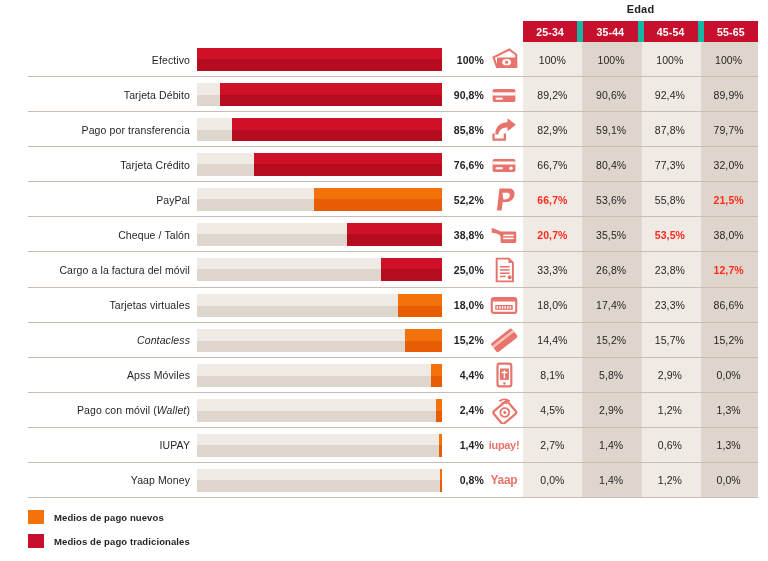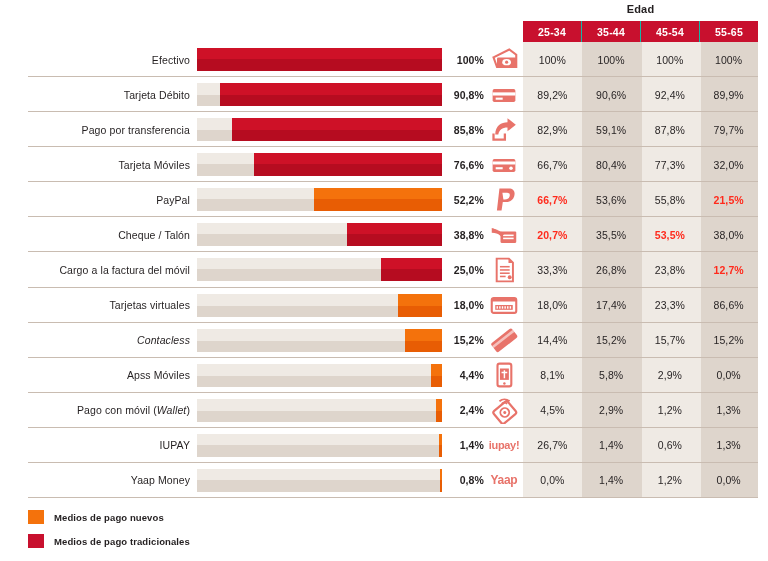--- a/index.html
+++ b/index.html
@@ -19,21 +19,21 @@
     letter-spacing:.2px;
   }
   .age-header{
     position:absolute;left:523px;top:21px;width:235px;height:21px;
     display:flex;
   }
   .age-header .ah-cell{
     flex:1;background:#C8102E;color:#ffffff;
     font-size:10.5px;font-weight:bold;
     display:flex;align-items:center;justify-content:center;
-    border-right:1px solid #14b8a6;letter-spacing:.2px;
+    border-right:6px solid #14b8a6;letter-spacing:.2px;
   }
   .age-header .ah-cell:last-child{border-right:none;}
 
   
   .colbg{position:absolute;top:42px;height:456px;}
   .colbg.c0{left:523px;width:59px;background:#EFEAE4;}
   .colbg.c1{left:582px;width:60px;background:#DED5CC;}
   .colbg.c2{left:642px;width:59px;background:#EFEAE4;}
   .colbg.c3{left:701px;width:57px;background:#DED5CC;}
 
@@ -182,21 +182,21 @@
         <div class="cells">
           <div class="cell">82,9%</div>
           <div class="cell">59,1%</div>
           <div class="cell">87,8%</div>
           <div class="cell">79,7%</div>
           <div class="csep"></div>
         </div>
         <div class="sep"></div>
       </div>
       <div class="row">
-        <div class="rlabel">Tarjeta Móviles</div>
+        <div class="rlabel">Tarjeta Crédito</div>
         <div class="track">
           <div class="fill trad" style="width: 76.6%;"></div>
         </div>
         <div class="pct">76,6%</div>
         <div class="icon">
           <svg width="28" height="28" viewBox="0 0 32 32" fill="#E8736A">
             <rect x="3" y="9" width="26" height="15" rx="2"></rect>
             <rect x="3" y="12" width="26" height="3.4" fill="#fff"></rect>
             <rect x="6.5" y="18.5" width="8" height="2.4" fill="#fff"></rect>
             <circle cx="24" cy="19.7" r="2" fill="#fff"></circle>
@@ -387,21 +387,21 @@
       <div class="row">
         <div class="rlabel">IUPAY</div>
         <div class="track">
           <div class="fill nuevo" style="width: 1.4%;"></div>
         </div>
         <div class="pct">1,4%</div>
         <div class="icon">
           <span class="logo-txt">iupay!</span>
         </div>
         <div class="cells">
-          <div class="cell">26,7%</div>
+          <div class="cell">2,7%</div>
           <div class="cell">1,4%</div>
           <div class="cell">0,6%</div>
           <div class="cell">1,3%</div>
           <div class="csep"></div>
         </div>
         <div class="sep"></div>
       </div>
       <div class="row">
         <div class="rlabel">Yaap Money</div>
         <div class="track">

